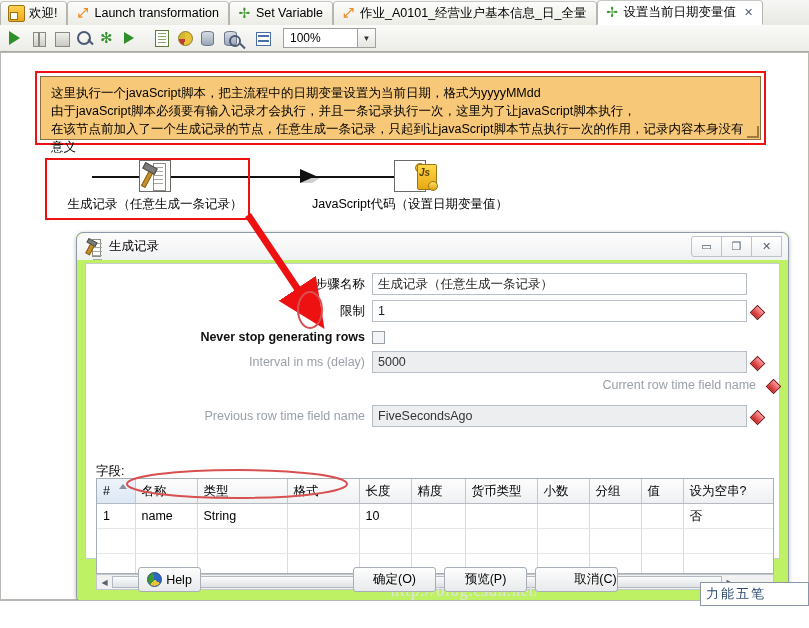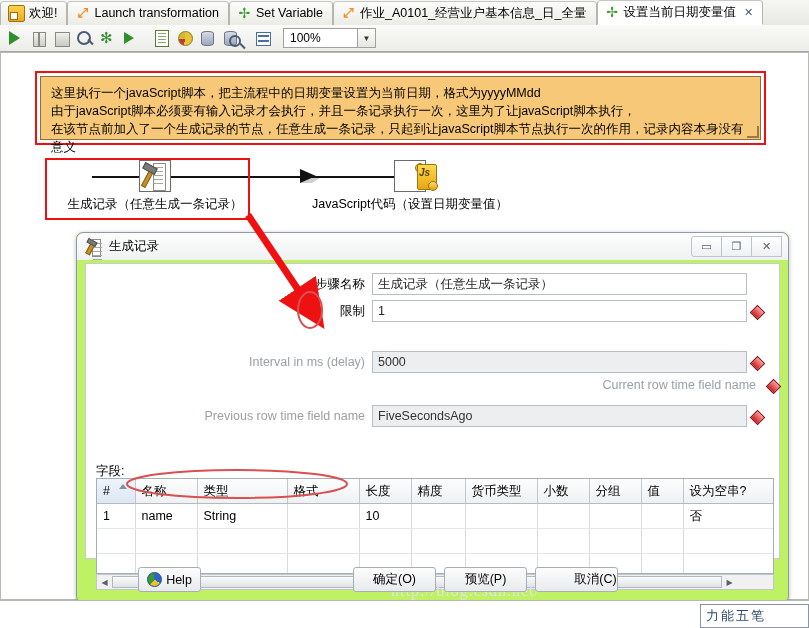--- a/index.html
+++ b/index.html
@@ -233,21 +233,21 @@
     border:1px solid #1f4a90;}
   #okBtn{left:276px;bottom:10px;width:83px;}
   #prevBtn{left:367px;bottom:10px;width:83px;}
   #canBtn{left:458px;bottom:10px;width:83px;padding-left:38px;}
 
   
   #annoSvg{position:absolute;left:0;top:0;width:809px;height:628px;pointer-events:none;}
   
   #botstrip{position:absolute;left:0;top:600px;width:809px;height:28px;background:#fff;
     border-top:1px solid #b9b9b4;box-sizing:border-box;}
-  #ime{position:absolute;left:700px;top:604px;width:109px;height:24px;
+  #ime{position:absolute;left:700px;top:582px;width:109px;height:24px;
     border:1px solid #8a96a8;background:#fff;box-sizing:border-box;
     display:flex;align-items:center;padding-left:5px;font-size:13px;color:#2d4a70;
     font-family:"DejaVu Sans",sans-serif;letter-spacing:2px;}
 </style>
 </head>
 <body>
 
 <div id="tabbar">
 
   <div class="tab">
@@ -379,20 +379,24 @@
       <span class="flab">步骤名称</span>
       <span class="fin" style="width:375px;">生成记录（任意生成一条记录）</span>
     </div>
 
     <div class="frow" style="top:36px;">
       <span class="flab">限制</span>
       <span class="fin" style="width:375px;">1</span>
       <span class="diamond"></span>
     </div>
 
+    <div class="frow" style="top:62px;">
+      <span class="flab bold">Never stop generating rows</span>
+      <span class="chk"></span>
+    </div>
 
     <div class="frow" style="top:87px;">
       <span class="flab dim">Interval in ms (delay)</span>
       <span class="fin grey" style="width:375px;">5000</span>
       <span class="diamond"></span>
     </div>
 
     <div class="frow" style="top:110px;justify-content:flex-end;">
       <span class="flab dim">Current row time field name</span>
       <span class="diamond"></span>

